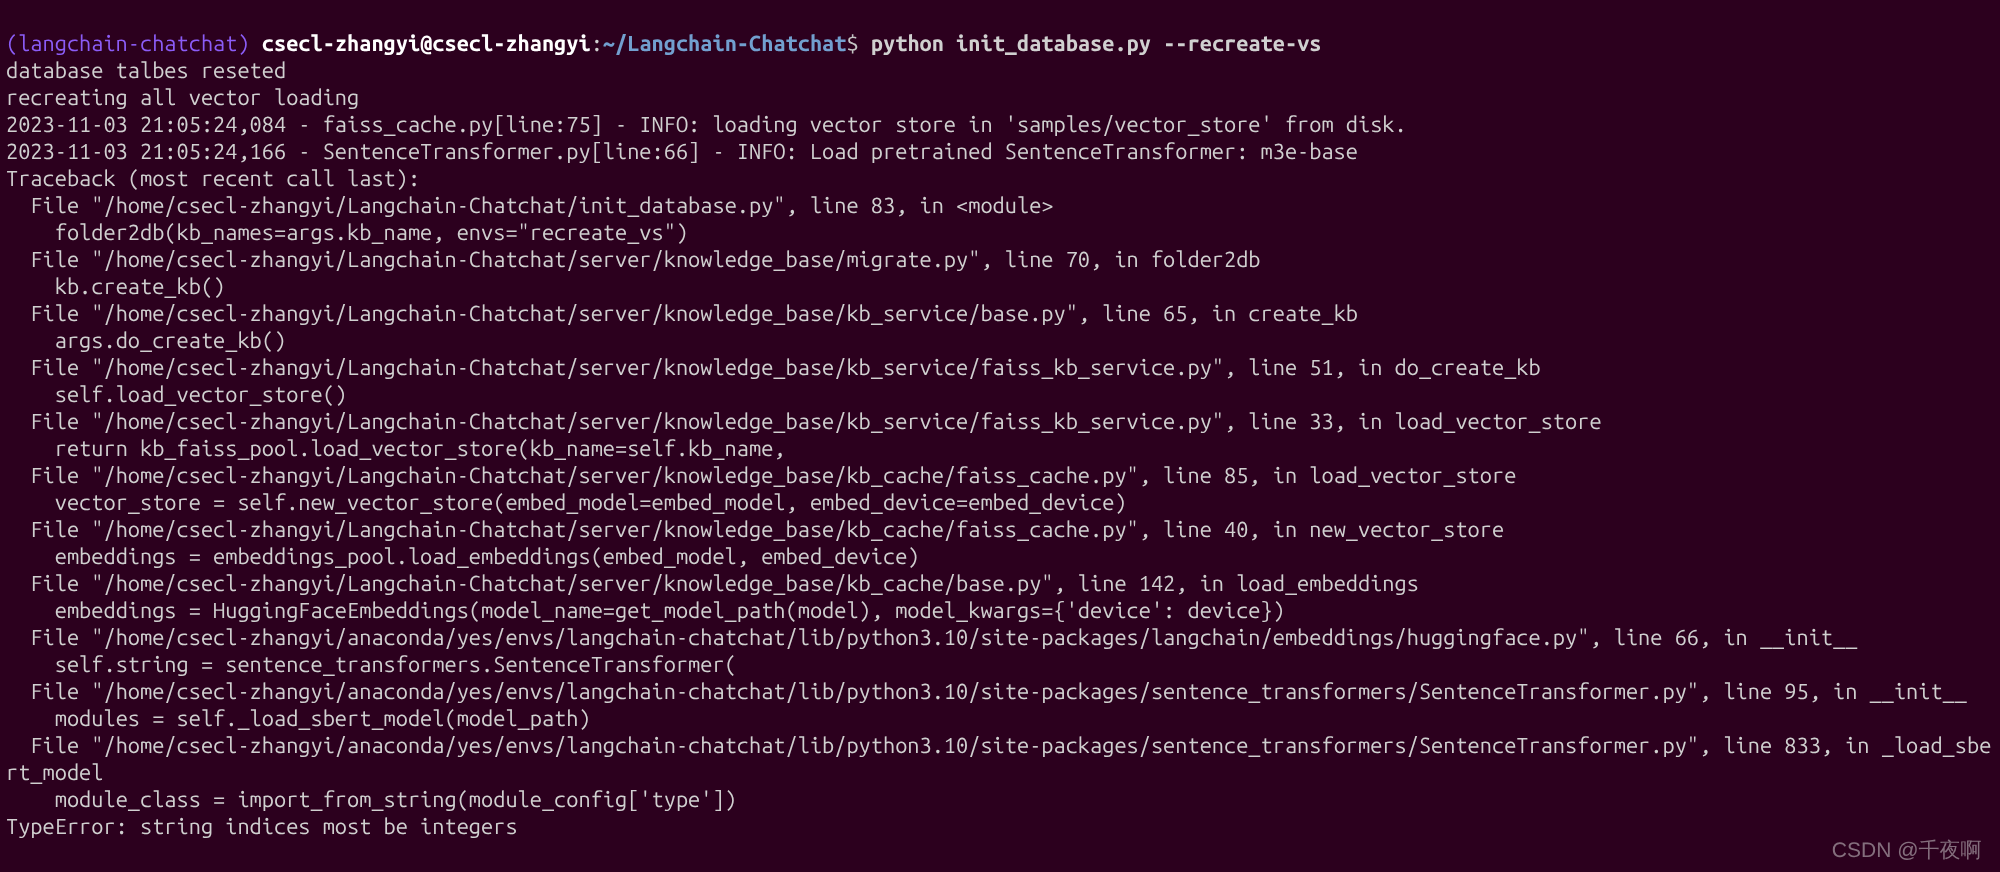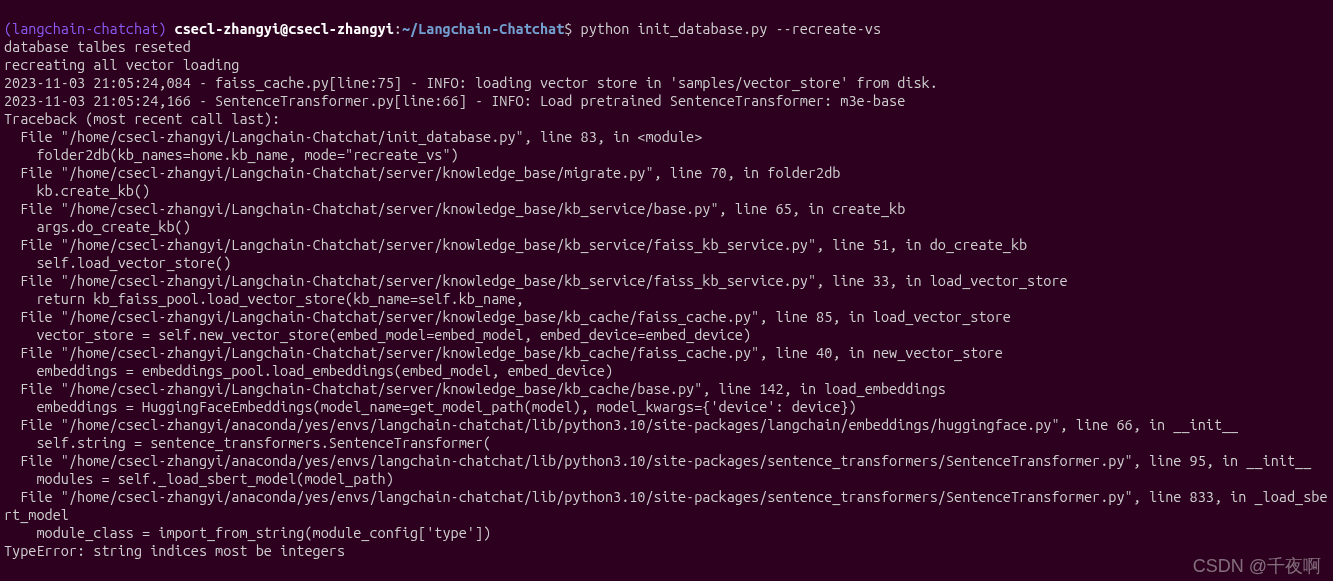--- a/index.html
+++ b/index.html
@@ -17,43 +17,43 @@
   .terminal {
     padding: 2px 4px;
     white-space: pre-wrap;
     word-break: break-all;
     position: relative;
   }
   .prompt-env { color: #8b5cf6; }
   .prompt-user { color: #ffffff; font-weight: bold; }
   .prompt-path { color: #729fcf; font-weight: bold; }
   .prompt-dollar { color: #c4c4c4; }
-  .cmd { color: #d0d0d0; }
+  .cmd { color: #d0d0d0; font-weight: bold; }
   .out { color: #d0d0d0; }
   .watermark {
     position: absolute;
     right: 12px;
     bottom: 6px;
     color: rgba(220,220,220,0.5);
-    font-size: 18px;
+    font-size: 14px;
     font-family: sans-serif;
   }
 </style>
 </head>
 <body>
 
 <div class="terminal">
 <span class="prompt-env">(langchain-chatchat) </span><span class="prompt-user">csecl-zhangyi@csecl-zhangyi</span><span class="out">:</span><span class="prompt-path">~/Langchain-Chatchat</span><span class="prompt-dollar">$ </span><span class="cmd">python init_database.py --recreate-vs</span>
 <span class="out">database talbes reseted</span>
 <span class="out">recreating all vector loading</span>
 <span class="out">2023-11-03 21:05:24,084 - faiss_cache.py[line:75] - INFO: loading vector store in 'samples/vector_store' from disk.</span>
 <span class="out">2023-11-03 21:05:24,166 - SentenceTransformer.py[line:66] - INFO: Load pretrained SentenceTransformer: m3e-base</span>
 <span class="out">Traceback (most recent call last):</span>
 <span class="out">  File "/home/csecl-zhangyi/Langchain-Chatchat/init_database.py", line 83, in &lt;module&gt;</span>
-<span class="out">    folder2db(kb_names=home.kb_name, mode="recreate_vs")</span>
+<span class="out">    folder2db(kb_names=args.kb_name, envs="recreate_vs")</span>
 <span class="out">  File "/home/csecl-zhangyi/Langchain-Chatchat/server/knowledge_base/migrate.py", line 70, in folder2db</span>
 <span class="out">    kb.create_kb()</span>
 <span class="out">  File "/home/csecl-zhangyi/Langchain-Chatchat/server/knowledge_base/kb_service/base.py", line 65, in create_kb</span>
 <span class="out">    args.do_create_kb()</span>
 <span class="out">  File "/home/csecl-zhangyi/Langchain-Chatchat/server/knowledge_base/kb_service/faiss_kb_service.py", line 51, in do_create_kb</span>
 <span class="out">    self.load_vector_store()</span>
 <span class="out">  File "/home/csecl-zhangyi/Langchain-Chatchat/server/knowledge_base/kb_service/faiss_kb_service.py", line 33, in load_vector_store</span>
 <span class="out">    return kb_faiss_pool.load_vector_store(kb_name=self.kb_name,</span>
 <span class="out">  File "/home/csecl-zhangyi/Langchain-Chatchat/server/knowledge_base/kb_cache/faiss_cache.py", line 85, in load_vector_store</span>
 <span class="out">    vector_store = self.new_vector_store(embed_model=embed_model, embed_device=embed_device)</span>

